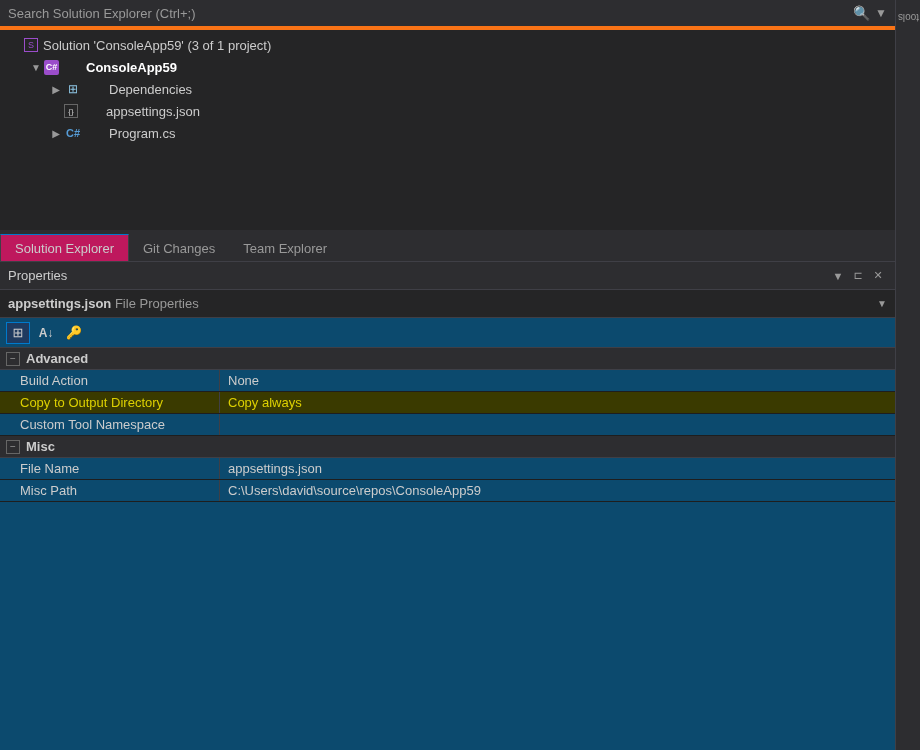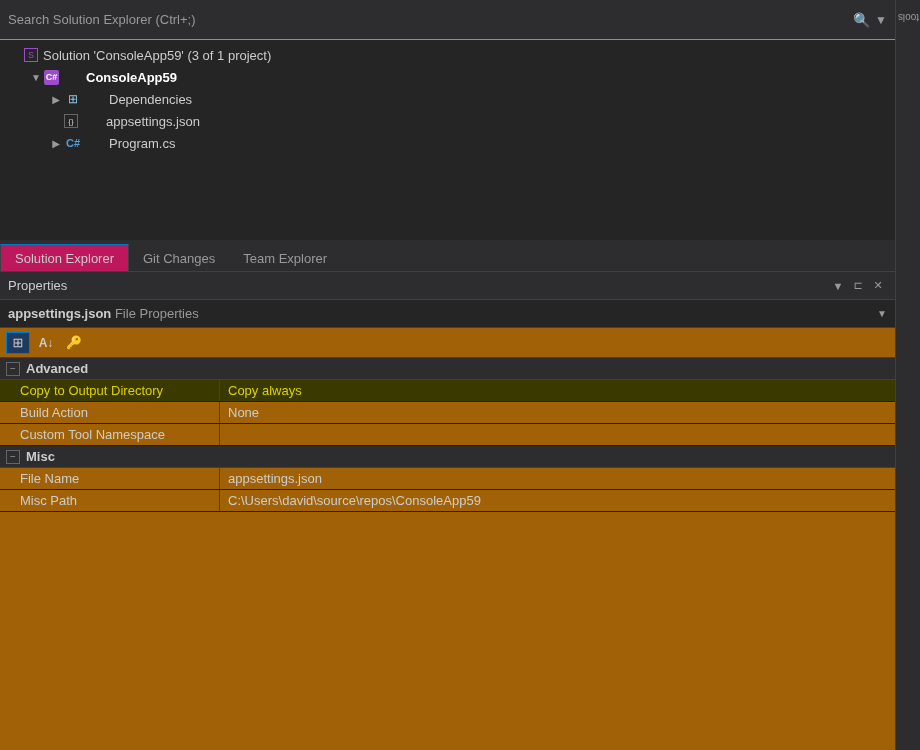--- a/index.html
+++ b/index.html
@@ -22,22 +22,22 @@
       flex-direction: column;
     }
 
     
     .search-bar {
       background: #2d2d30;
       padding: 4px 8px;
       display: flex;
       align-items: center;
       justify-content: space-between;
-      height: 40px;
-      border-bottom: 1px solid #f97316;
+      height: 30px;
+      border-bottom: 4px solid #f97316;
     }
 
     .search-bar-text {
       color: #999;
       font-size: 13px;
     }
 
     .search-bar-icons {
       display: flex;
       gap: 4px;
@@ -134,21 +134,21 @@
     .tab.active {
       background: #be185d;
       color: #cccccc;
       border-top: 1px solid #007acc;
       border-left: 1px solid #3f3f46;
       border-right: 1px solid #3f3f46;
     }
 
     
     .properties-panel {
-      background: #a16207;
+      background: #0c4a6e;
       flex: 1;
       display: flex;
       flex-direction: column;
     }
 
     .properties-titlebar {
       background: #2d2d30;
       padding: 4px 8px;
       display: flex;
       align-items: center;
@@ -423,30 +423,30 @@
       </div>
     </div>
 
     <div class="properties-grid">
 
       <div class="section-header">
         <span class="section-expand">−</span>
         <span class="section-name">Advanced</span>
       </div>
 
+      <div class="property-row">
+        <span class="prop-name">Build Action</span>
+        <span class="prop-value">None</span>
+      </div>
+
       <div class="property-row highlighted">
         <span class="prop-name">Copy to Output Directory</span>
         <span class="prop-value">Copy always</span>
       </div>
 
-      <div class="property-row">
-        <span class="prop-name">Build Action</span>
-        <span class="prop-value">None</span>
-      </div>
-
 
       <div class="property-row">
         <span class="prop-name">Custom Tool Namespace</span>
         <span class="prop-value"></span>
       </div>
 
       <div class="section-header">
         <span class="section-expand">−</span>
         <span class="section-name">Misc</span>
       </div>

